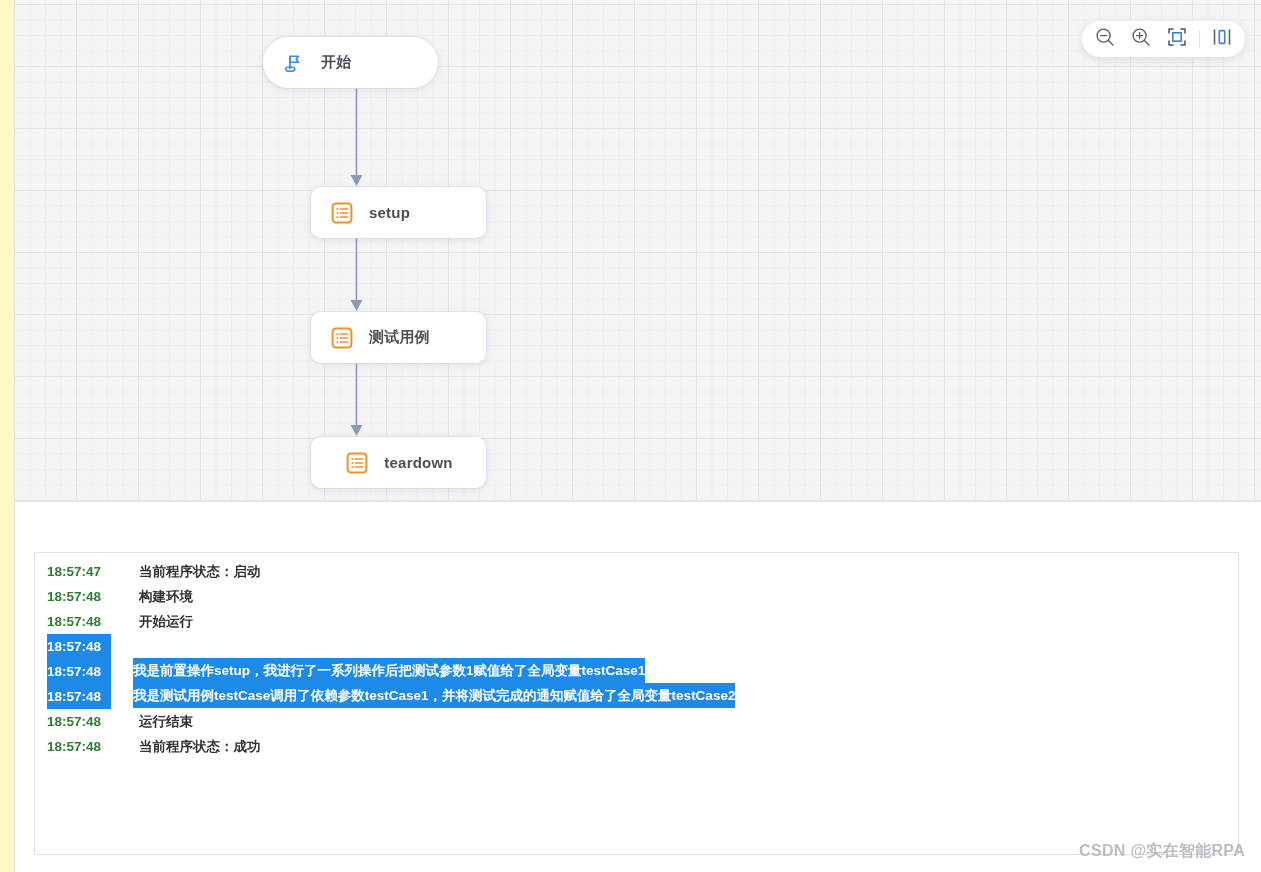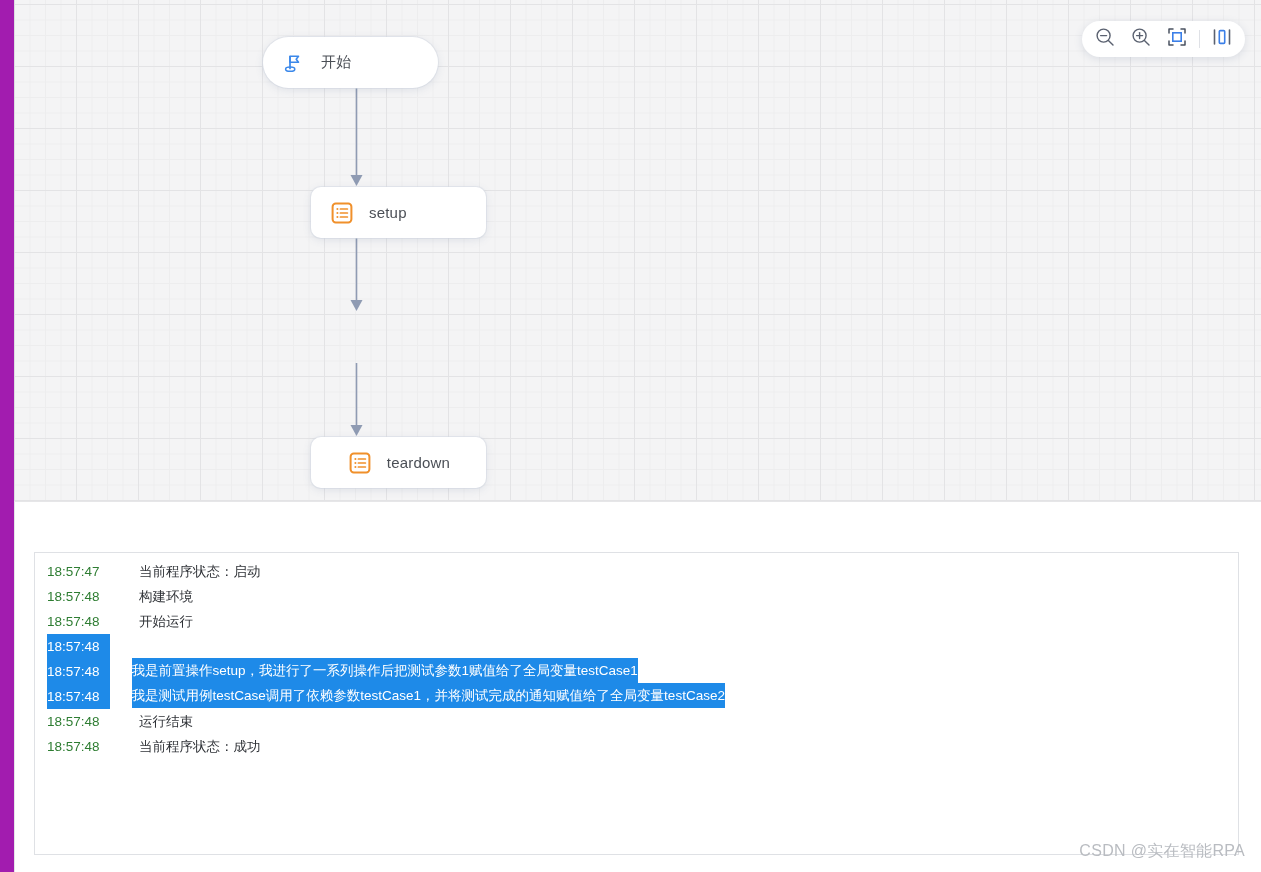--- a/index.html
+++ b/index.html
@@ -10,21 +10,22 @@
     height: 872px;
     background: #ffffff;
     font-family: "Liberation Sans", "DejaVu Sans", sans-serif;
     overflow: hidden;
   }
 
   #app {
     position: relative;
     width: 1261px;
     height: 872px;
-    background: #a21caf;
+    background: #fef9c3;
+    font-weight: bold;
   }
 
   
   .canvas {
     position: absolute;
     left: 14px;
     top: 0px;
     width: 1247px;
     height: 501px;
     background-color: #f4f4f5;
@@ -263,20 +264,34 @@
           <circle cx="7.4" cy="12" r="1.05" fill="#f0902b"></circle>
           <circle cx="7.4" cy="16" r="1.05" fill="#f0902b"></circle>
           <line x1="10.4" y1="8" x2="17.4" y2="8" stroke="#f0902b" stroke-width="1.7" stroke-linecap="round"></line>
           <line x1="10.4" y1="12" x2="17.4" y2="12" stroke="#f0902b" stroke-width="1.7" stroke-linecap="round"></line>
           <line x1="10.4" y1="16" x2="17.4" y2="16" stroke="#f0902b" stroke-width="1.7" stroke-linecap="round"></line>
         </svg>
       </span>
       <span class="node-label">setup</span>
     </div>
 
+    <div class="node node-task" style="top:312px;">
+      <span class="node-icon">
+        <svg width="24" height="24" viewBox="0 0 24 24" fill="none">
+          <rect x="2.6" y="2.6" width="18.8" height="18.8" rx="3.2" stroke="#f0902b" stroke-width="2" fill="none"></rect>
+          <circle cx="7.4" cy="8" r="1.05" fill="#f0902b"></circle>
+          <circle cx="7.4" cy="12" r="1.05" fill="#f0902b"></circle>
+          <circle cx="7.4" cy="16" r="1.05" fill="#f0902b"></circle>
+          <line x1="10.4" y1="8" x2="17.4" y2="8" stroke="#f0902b" stroke-width="1.7" stroke-linecap="round"></line>
+          <line x1="10.4" y1="12" x2="17.4" y2="12" stroke="#f0902b" stroke-width="1.7" stroke-linecap="round"></line>
+          <line x1="10.4" y1="16" x2="17.4" y2="16" stroke="#f0902b" stroke-width="1.7" stroke-linecap="round"></line>
+        </svg>
+      </span>
+      <span class="node-label">测试用例</span>
+    </div>
 
     <div class="node node-task" style="top:437px;justify-content:center;">
       <span class="node-icon">
         <svg width="24" height="24" viewBox="0 0 24 24" fill="none">
           <rect x="2.6" y="2.6" width="18.8" height="18.8" rx="3.2" stroke="#f0902b" stroke-width="2" fill="none"></rect>
           <circle cx="7.4" cy="8" r="1.05" fill="#f0902b"></circle>
           <circle cx="7.4" cy="12" r="1.05" fill="#f0902b"></circle>
           <circle cx="7.4" cy="16" r="1.05" fill="#f0902b"></circle>
           <line x1="10.4" y1="8" x2="17.4" y2="8" stroke="#f0902b" stroke-width="1.7" stroke-linecap="round"></line>
           <line x1="10.4" y1="12" x2="17.4" y2="12" stroke="#f0902b" stroke-width="1.7" stroke-linecap="round"></line>

